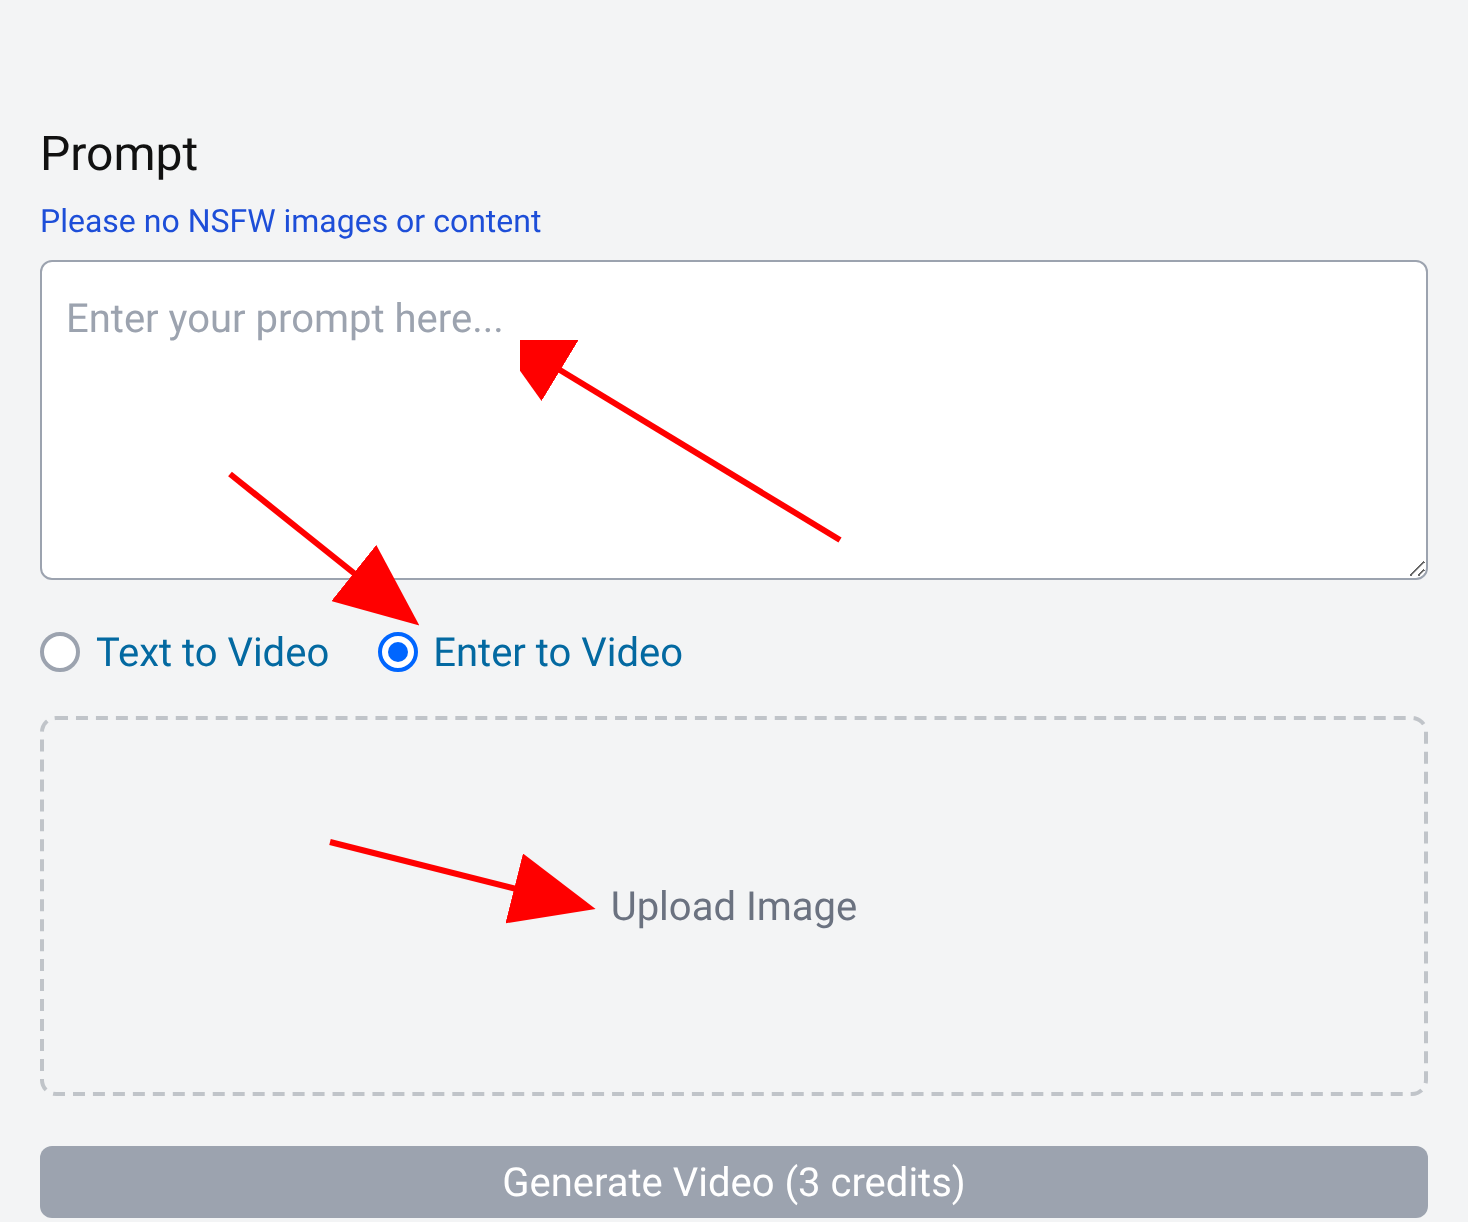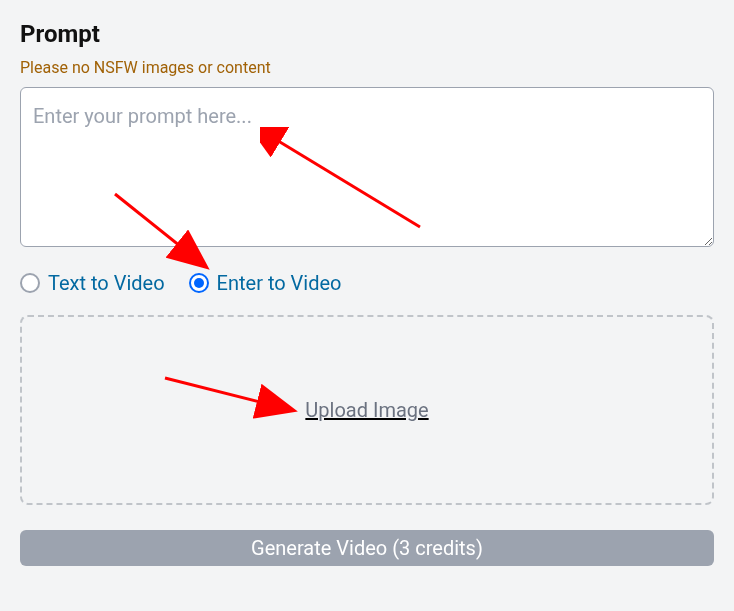--- a/index.html
+++ b/index.html
@@ -12,26 +12,27 @@
       background: #f3f4f5;
       width: 734px;
       height: 611px;
       padding: 20px;
     }
     .container {
       width: 100%;
     }
     h2 {
       font-size: 24px;
-      font-weight: 700;
+      font-weight: 400;
       color: #111;
       margin-bottom: 10px;
+      margin-top: 43px;
     }
     .warning {
-      color: #a16207;
+      color: #1d4ed8;
       font-size: 16px;
       margin-bottom: 10px;
     }
     textarea {
       width: 100%;
       height: 160px;
       border: 1.5px solid #9ca3af;
       border-radius: 6px;
       padding: 16px 10px 10px 12px;
       font-size: 20px;
@@ -90,21 +91,20 @@
       width: 100%;
       height: 190px;
       border: 2px dashed #c0c4c9;
       border-radius: 8px;
       display: flex;
       align-items: center;
       justify-content: center;
       background: transparent;
       margin-bottom: 25px;
       position: relative;
-      text-decoration: underline;
     }
     .upload-text {
       font-size: 20px;
       color: #6b7280;
     }
     .generate-btn {
       width: 100%;
       height: 36px;
       background: #9ca3af;
       color: #fff;

